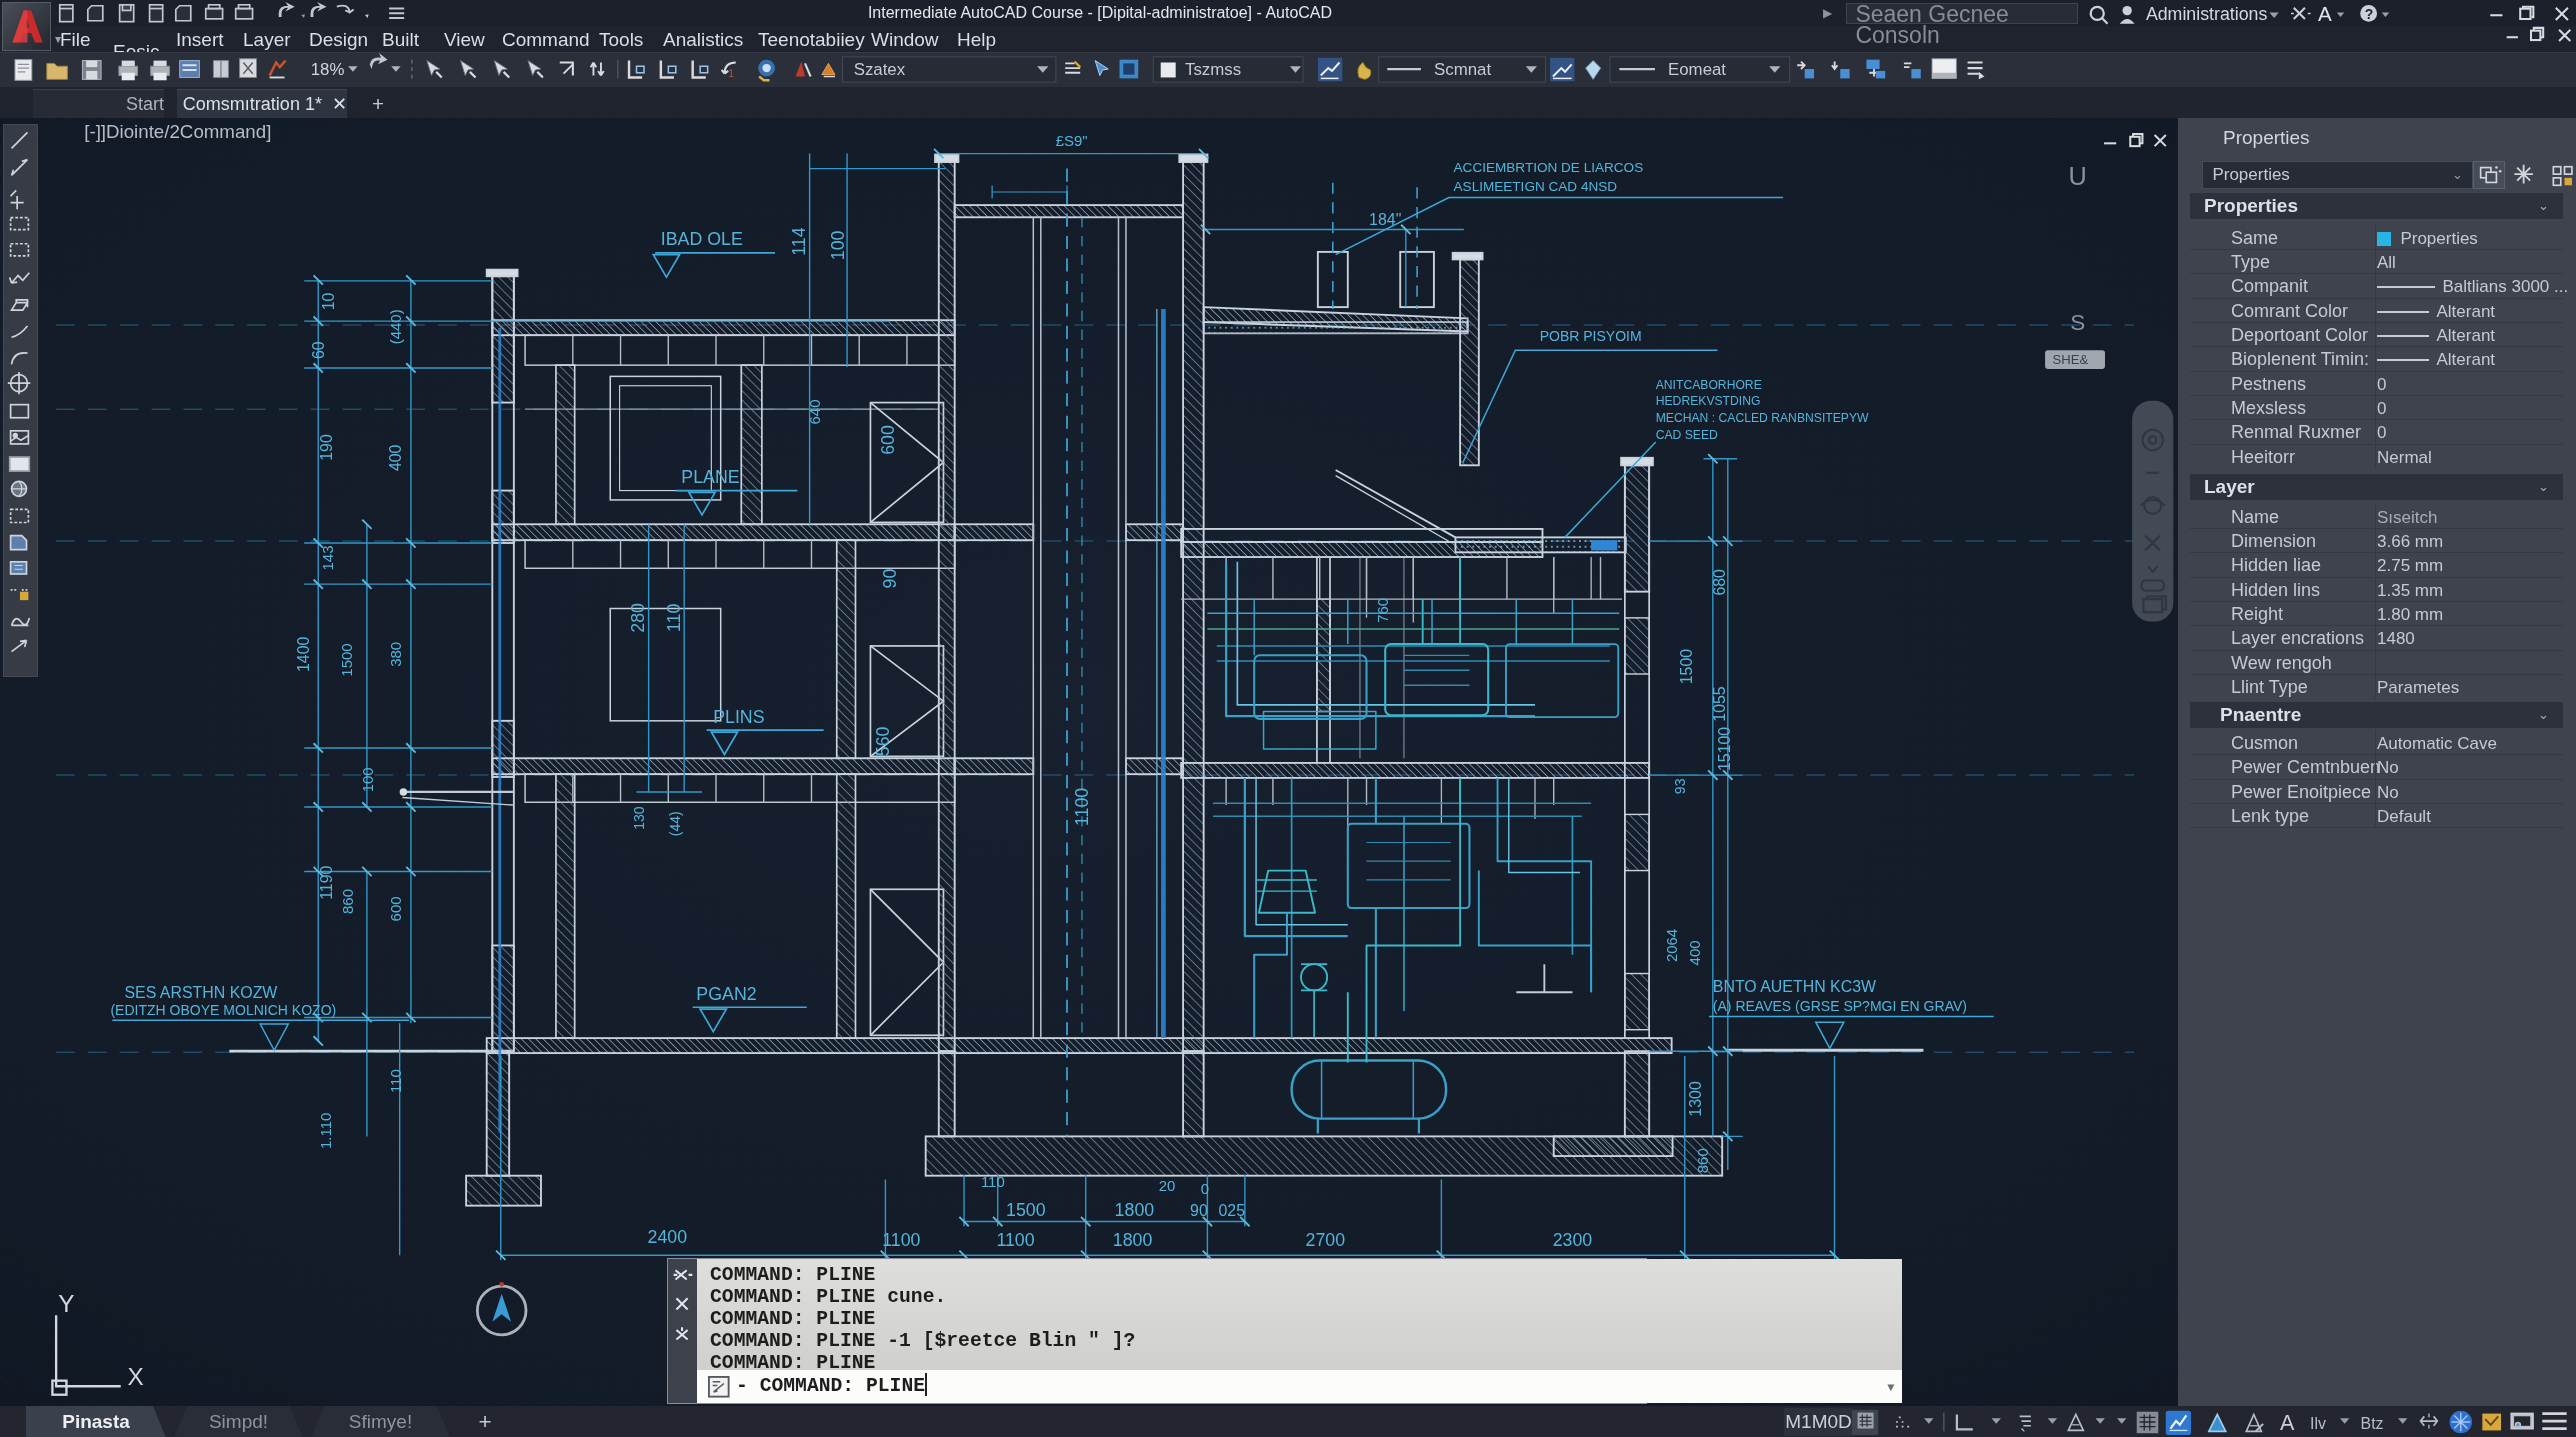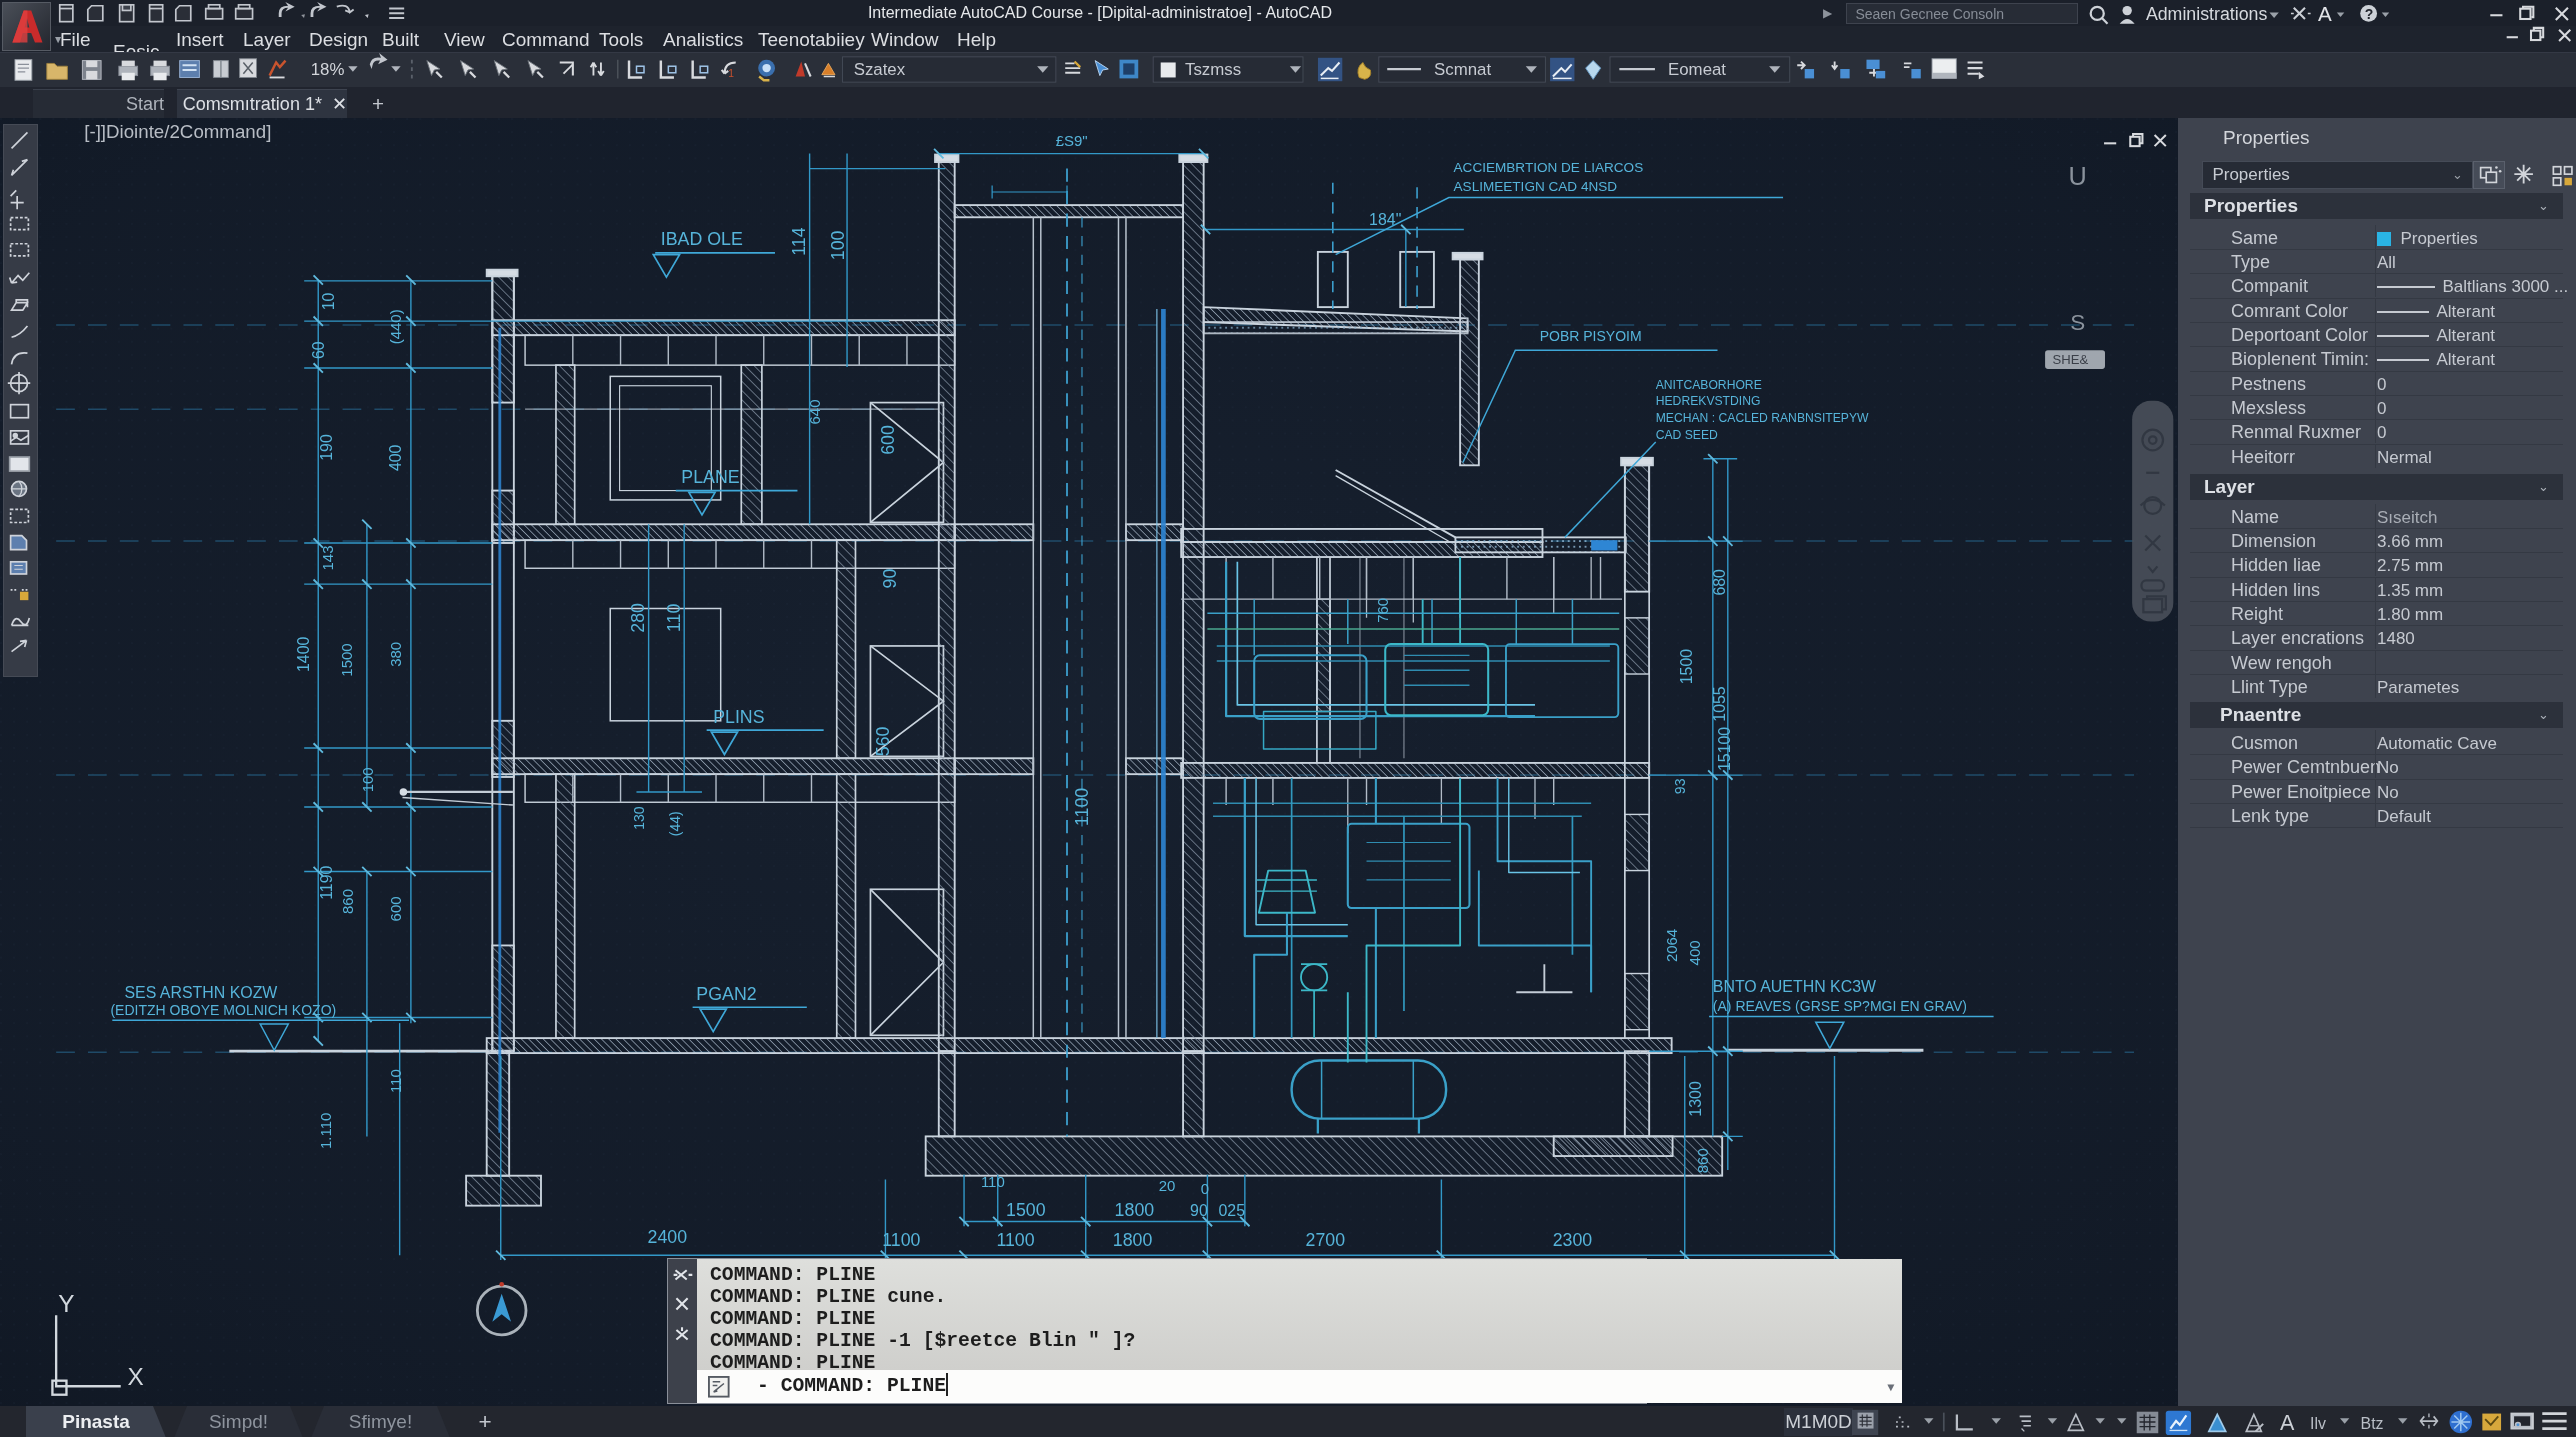--- a/index.html
+++ b/index.html
@@ -57,21 +57,21 @@
   <path d="M296 12 q0 -8 -10 -8 l3 -4 l-10 5 l10 5 l-3 -4 q7 0 7 6 v4 h3 z" transform="translate(-12 0) scale(-1 1) translate(-580 0)"></path>
  </g>
  <g stroke="#c2c6cd" stroke-width="2" fill="none">
   <path d="M300 5 q12 -4 14 6 l4 -3 m-4 3 l-5 -2"></path>
   <path d="M330 14 l4 -1 l-1 4 z" fill="#c2c6cd" stroke="none"></path>
   <path d="M356 7 h16 M356 12 h16 M356 17 h16" stroke-width="2.2"></path>
  </g>
 </svg>
 <div class="abs" style="left:0;top:3.7px;width:2200px;text-align:center;color:#e6e8eb;font-size:16px;">Intermediate AutoCAD Course - [Dipital-administratoe] - AutoCAD</div>
 <div class="abs" style="left:1823px;top:5.6px;color:#8d939c;font-size:12px;">▶</div>
-<div class="abs" style="left:1846px;top:2.8px;width:232px;height:21.5px;background:#272c36;border:0.9px solid #3e434e;color:#878d97;font-size:14px;line-height:21.5px;padding-left:8.4px;box-sizing:border-box;">Seaen Gecnee Consoln</div>
+<div class="abs" style="left:1846px;top:2.8px;width:232px;height:21.5px;background:#272c36;border:0.9px solid #3e434e;color:#878d97;font-size:23px;line-height:21.5px;padding-left:8.4px;box-sizing:border-box;">Seaen Gecnee Consoln</div>
 <svg class="abs" style="left:2086px;top:3.7px" width="496" height="22.5" viewBox="0 0 530 24">
  <circle cx="12" cy="10" r="7" fill="none" stroke="#cdd1d7" stroke-width="2.4"></circle>
     <path d="M17 15 l6 6" stroke="#cdd1d7" stroke-width="2.4"></path>
  <circle cx="44" cy="7" r="5" fill="#cdd1d7"></circle>
     <path d="M36 21 q8 -10 16 0 z" fill="#cdd1d7"></path>
  <text x="64" y="17" fill="#d6d9de" font-size="19" font-family="Liberation Sans, sans-serif">Administrations</text>
  <path d="M196 9 l5 6 l5 -6 z" fill="#9aa0a8"></path>
  <g stroke="#cdd1d7" stroke-width="2.2" fill="none">
       <path d="M222 4 l12 12 m0 -12 l-12 12"></path>
       <path d="M222 10 h-3 m18 0 h3" stroke-width="1.6"></path>
@@ -815,21 +815,21 @@
   </svg>
  </div>
  <div style="position:absolute;left:29px;top:0;width:1205px;height:111px;background:linear-gradient(180deg,#dedfdc,#cfcfcc);color:#1d1d1d;font-family:'Liberation Mono',monospace;font-size:19.7px;line-height:22px;padding:4.7px 0 0 13px;box-sizing:border-box;font-weight:bold;">
 COMMAND: PLINE<br>COMMAND: PLINE cune.<br>COMMAND: PLINE<br>COMMAND: PLINE -1 [$reetce Blin " ]?<br>COMMAND: PLINE
  </div>
  <div style="position:absolute;left:29px;top:111px;width:1205px;height:33px;background:#fcfcfb;color:#1d1d1d;font-family:'Liberation Mono',monospace;font-size:19.7px;line-height:33px;font-weight:bold;">
   <svg style="position:absolute;left:11.2px;top:5.6px" width="22.5" height="22.5" viewBox="0 0 24 24">
         <rect x="1" y="1" width="21" height="21" fill="#f2f2f0" stroke="#555a62" stroke-width="2"></rect>
         <path d="M5 6 h8 M5 10 h5 M6 17 l11 -9 m-11 9 l4 -1" stroke="#555a62" stroke-width="1.6" fill="none"></path>
       </svg>
-  <span style="margin-left:60px;">- COMMAND: PLINE</span><span style="display:inline-block;width:1.9px;height:22.5px;background:#222;vertical-align:-4.7px;"></span>
+  <span style="margin-left:39px;">- COMMAND: PLINE</span><span style="display:inline-block;width:1.9px;height:22.5px;background:#222;vertical-align:-4.7px;"></span>
   <span style="position:absolute;right:7.5px;top:1.9px;color:#6a6f78;font-size:12px;">▼</span>
  </div>
 </div>
 
 <div class="abs" id="statusbar"></div>
 <div class="abs ltab" style="left:26px;width:140px;background:#3a404c;color:#eceef1;font-weight:bold;clip-path:polygon(0 0,calc(100% - 13px) 0,100% 100%,0 100%);">Pinasta</div>
 <div class="abs ltab" style="left:174px;width:129px;color:#8e949e;clip-path:polygon(13px 0,calc(100% - 13px) 0,100% 100%,0 100%);background:#292d37;">Simpd!</div>
 <div class="abs ltab" style="left:311px;width:139px;color:#8e949e;clip-path:polygon(13px 0,calc(100% - 13px) 0,100% 100%,0 100%);background:#292d37;">Sfimye!</div>
 <div class="abs ltab" style="left:468px;width:34px;color:#c2c6cd;font-size:22.5px;">+</div>
 <div class="abs" style="left:1784px;top:1408px;width:69px;height:28px;background:#2b303b;color:#ccd0d6;font-size:19px;line-height:28px;text-align:center;">M1M0D</div>

